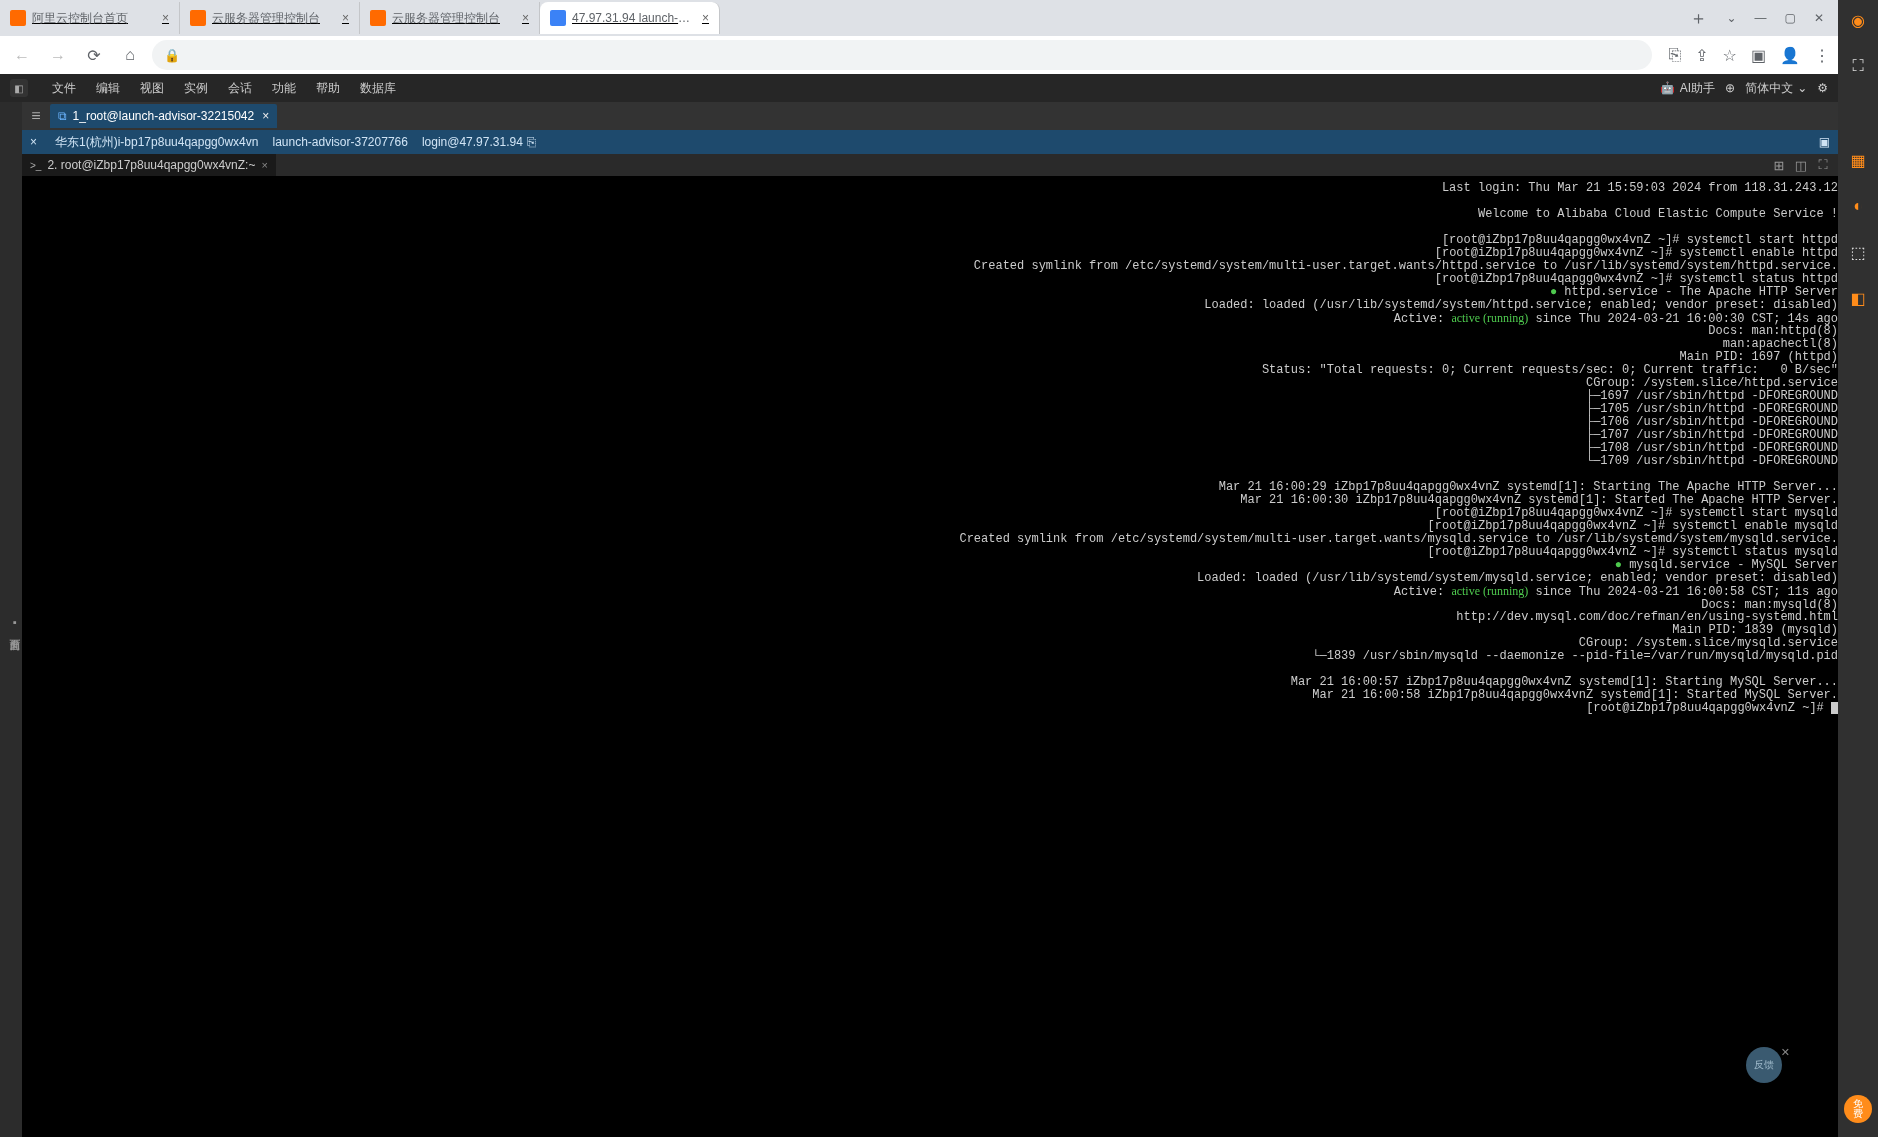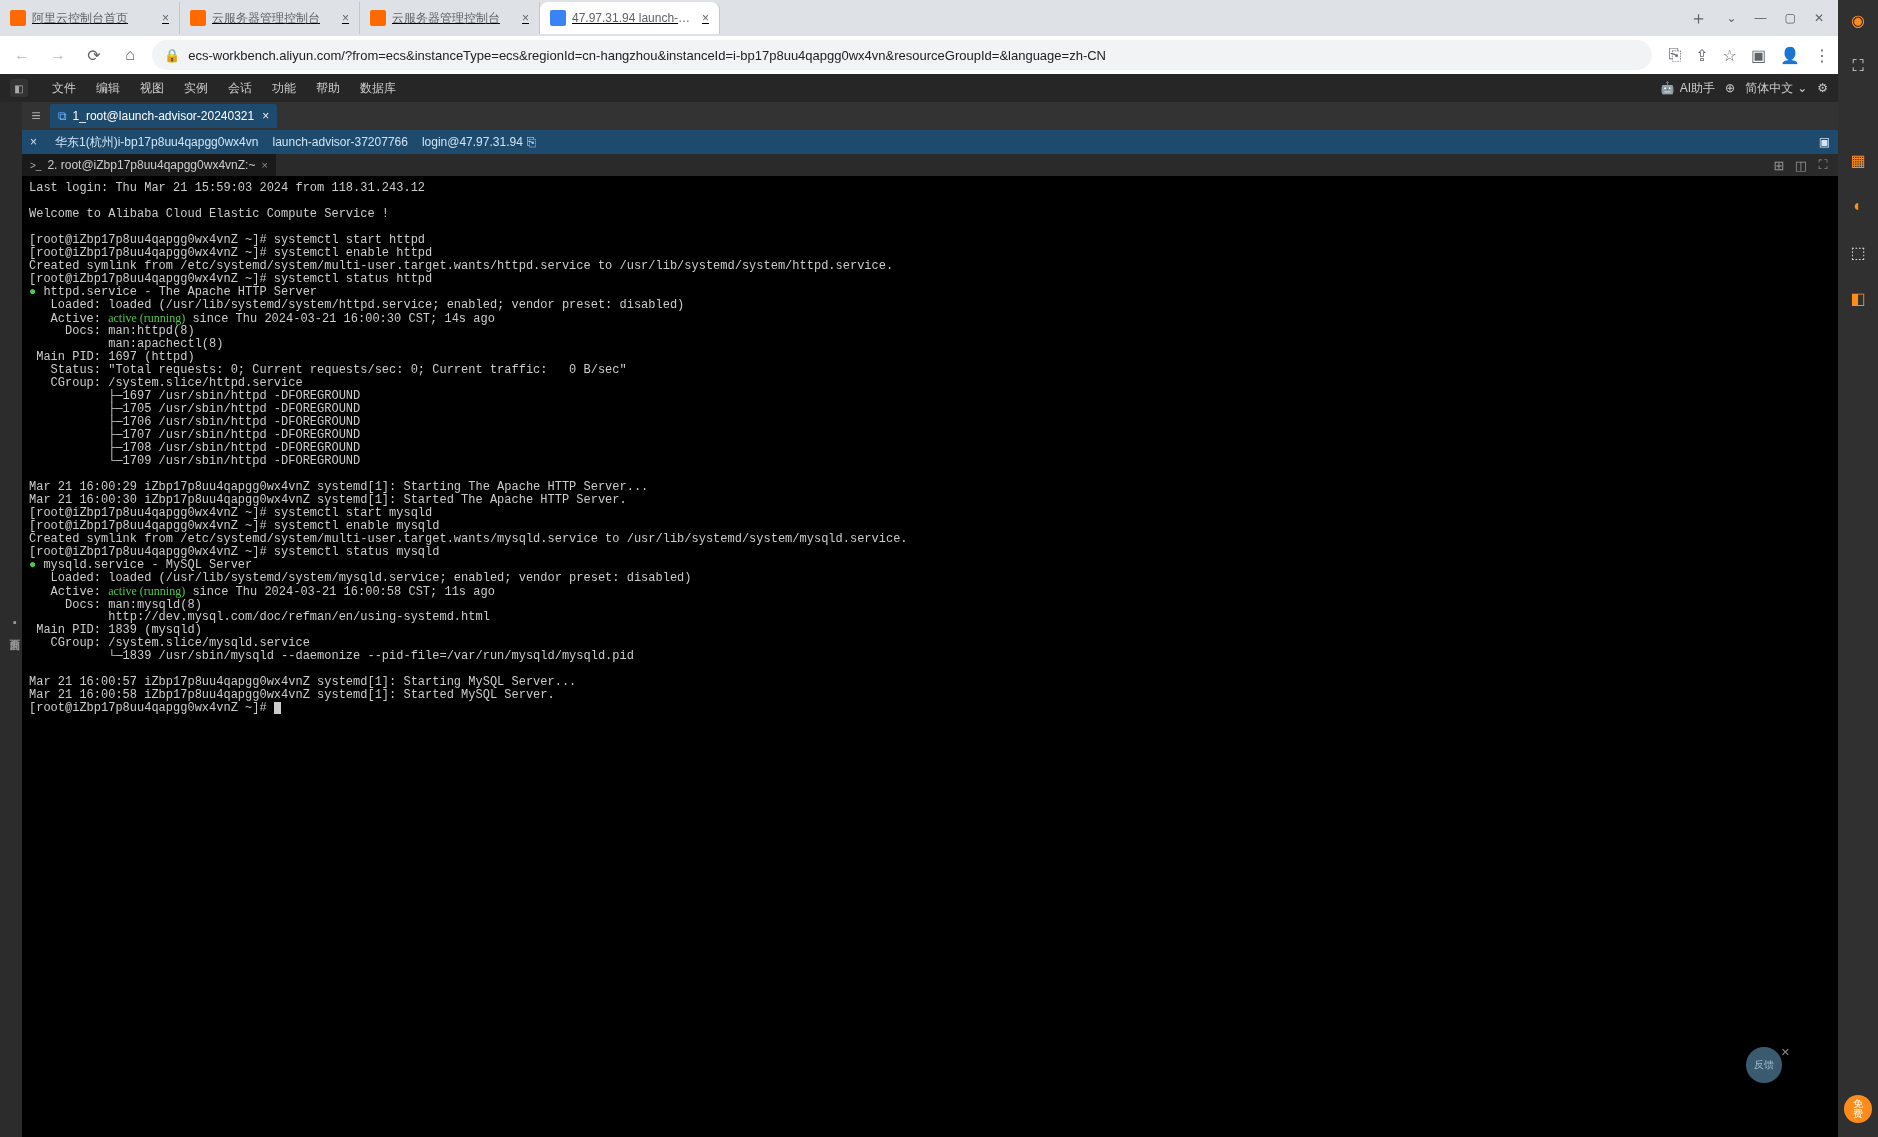--- a/index.html
+++ b/index.html
@@ -51,21 +51,21 @@
 
 
 .term-tab-bar { background: #2a2a2a; height: 22px; display: flex; align-items: center; margin-left: 22px; font-size: 12px; }
 .term-tab { background: #1a1a1a; color: #ccc; height: 22px; display: flex; align-items: center; padding: 0 8px; cursor: pointer; }
 .term-tab .prompt-icon { margin-right: 6px; font-size: 10px; color:#aaa;}
 .term-tab .close-x { margin-left: 6px; color: #888; cursor: pointer; font-size: 11px;}
 .term-tab-right { margin-left: auto; display:flex; gap:4px; padding-right:6px;}
 .term-tab-right .ticon { width:18px; height:18px; display:flex; align-items:center; justify-content:center; color:#999; cursor:pointer; font-size:13px;}
 
 
-.terminal { background: #000; color: #ccc; font-family: "Courier New", Consolas, monospace; font-size: 12px; line-height: 1.08; padding: 6px 7px; margin-left: 22px; height: calc(1137px - 36px - 38px - 28px - 28px - 24px - 22px); overflow: auto; white-space: pre; }
+.terminal { background: #000; color: #ccc; font-family: "Courier New", Consolas, monospace; font-size: 12px; line-height: 1.08; padding: 6px 0; margin-left: 22px; height: calc(1137px - 36px - 38px - 28px - 28px - 24px - 22px); overflow: auto; white-space: pre; text-align: right; }
 .green { color: #4ec94e; font-family: Liberation Serif, serif; }
 .bullet-green { color: #4ec94e; }
 .cursor-block { display:inline-block; width:7px; height:12px; background:#ccc; vertical-align:middle;}
 
 
 .right-rail { position: absolute; right: 0; top: 0; bottom: 0; width: 40px; background: #303030; display: flex; flex-direction: column; align-items: center; padding-top: 6px; gap: 18px; }
 .right-rail .ricon { width: 28px; height: 28px; display: flex; align-items: center; justify-content: center; color: #ddd; cursor: pointer; font-size: 16px;}
 .right-rail .ricon.orange { color: #ff8c1a; }
 .right-rail .ricon.free-badge { color: #fff; font-size: 10px; background: #ff8c1a; border-radius: 14px; width: 28px; height: 28px; display:flex; flex-direction:column; align-items:center; justify-content:center; position:absolute; bottom: 14px; line-height:1;}
 
@@ -112,21 +112,20 @@
   </div>
 </div>
 
 <div class="address-row">
   <div class="nav-btn disabled">←</div>
   <div class="nav-btn disabled">→</div>
   <div class="nav-btn">⟳</div>
   <div class="nav-btn">⌂</div>
   <div class="address-bar">
     <span class="lock-icon">🔒</span>
-    <span>ecs-workbench.aliyun.com/?from=ecs&amp;instanceType=ecs&amp;regionId=cn-hangzhou&amp;instanceId=i-bp17p8uu4qapgg0wx4vn&amp;resourceGroupId=&amp;language=zh-CN</span>
   </div>
   <div class="addr-actions">
     <span>⎘</span>
     <span>⇪</span>
     <span>☆</span>
     <span>▣</span>
     <span>👤</span>
     <span>⋮</span>
   </div>
 </div>
@@ -158,21 +157,21 @@
 </div>
 
 <div class="left-rail" id="left-rail">
       <div class="rail-item">▪ 当前页面</div>
     </div>
 
 <div class="tab-strip">
   <div class="tab-strip-toggle">≡</div>
   <div class="session-tab">
     <span class="dot-icon">⧉</span>
-    <span>1_root@launch-advisor-20240321</span>
+    <span>1_root@launch-advisor-32215042</span>
     <span class="close-x">×</span>
   </div>
 </div>
 
 <div class="info-bar">
   <span class="close-x">×</span>
   <span>华东1(杭州)i-bp17p8uu4qapgg0wx4vn</span>
   <span>launch-advisor-37207766</span>
   <span><span>login@47.97.31.94</span><span style="margin-left:4px;">⎘</span></span>
   <div class="info-bar-right">

